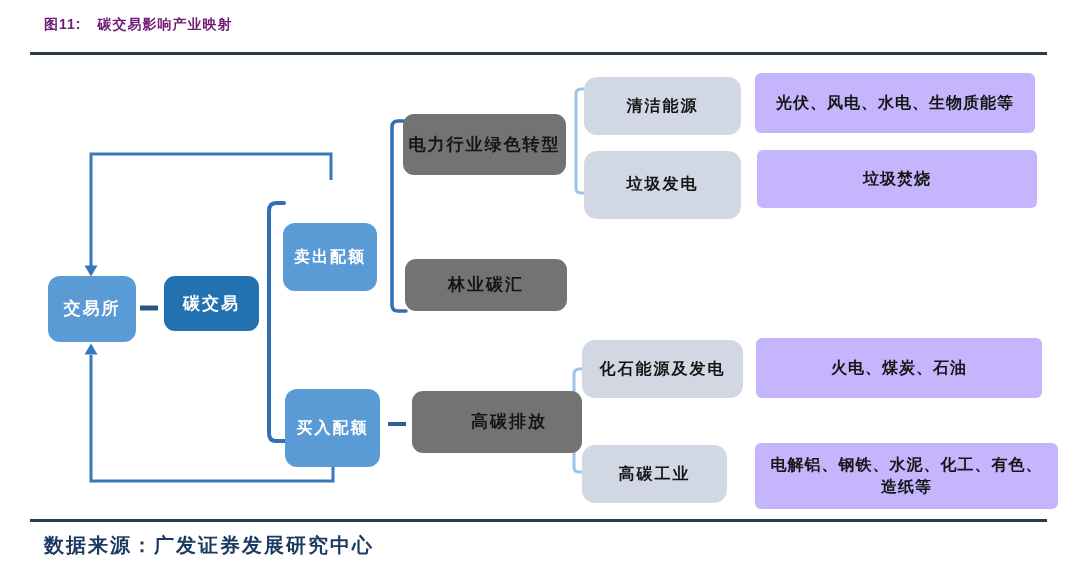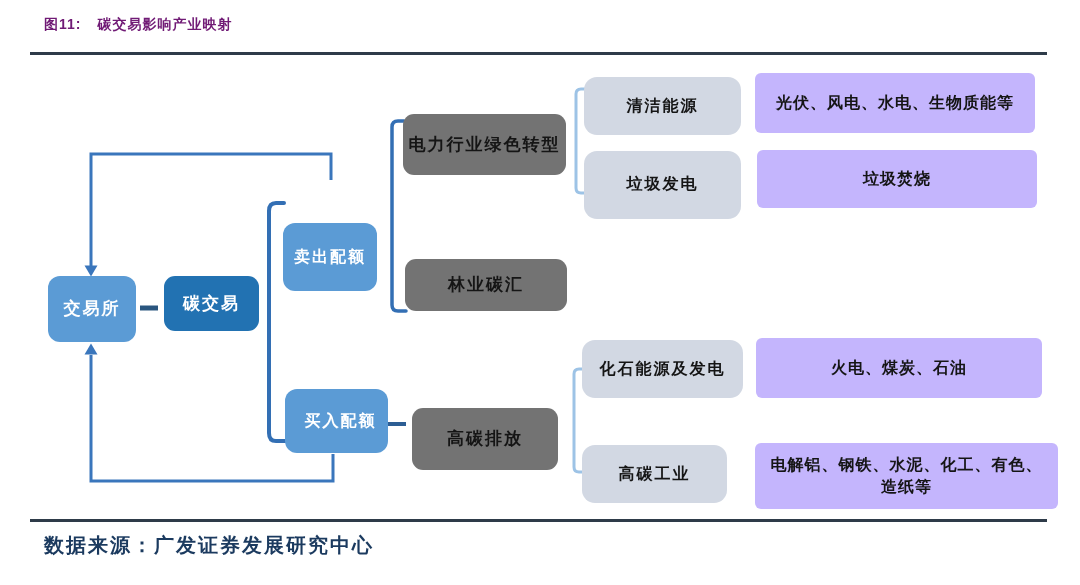--- a/index.html
+++ b/index.html
@@ -73,25 +73,25 @@
 
     <path d="M388,424 L406,424" fill="none" stroke="#2D5E94" stroke-width="4"></path>
 
     <path d="M584,369 L579,369 Q574,369 574,374 L574,467 Q574,472 579,472 L584,472" fill="none" stroke="#9DC3E6" stroke-width="3" stroke-linecap="round"></path>
   </svg>
 
   <div class="node blue-mid" style="left:48px;top:276px;width:88px;height:66px;">交易所</div>
   <div class="node blue-dark" style="left:164px;top:276px;width:95px;height:55px;font-family:Liberation Serif, serif;">碳交易</div>
 
   <div class="node blue-mid" style="left:283px;top:179px;width:94px;height:68px;font-size:16px;margin-top:44px;">卖出配额</div>
-  <div class="node blue-mid" style="left:285px;top:389px;width:95px;height:64px;font-size:16px;padding-left:8px;">买入配额</div>
+  <div class="node blue-mid" style="left:285px;top:389px;width:95px;height:78px;font-size:16px;">买入配额</div>
 
   <div class="node blue-light" style="left:403px;top:114px;width:163px;height:61px;">电力行业绿色转型</div>
   <div class="node blue-light" style="left:405px;top:259px;width:162px;height:52px;">林业碳汇</div>
-  <div class="node blue-light" style="left:412px;top:408px;width:146px;height:62px;">高碳排放</div>
+  <div class="node blue-light" style="left:412px;top:391px;width:146px;height:62px;padding-left:24px;">高碳排放</div>
 
   <div class="node blue-pale" style="left:584px;top:77px;width:157px;height:58px;text-align:center;">清洁能源</div>
   <div class="node blue-pale" style="left:584px;top:151px;width:157px;height:68px;font-family:Liberation Mono, monospace;">垃圾发电</div>
   <div class="node blue-pale" style="left:582px;top:340px;width:161px;height:58px;">化石能源及发电</div>
   <div class="node blue-pale" style="left:582px;top:445px;width:145px;height:58px;">高碳工业</div>
 
   <div class="node gray" style="left:755px;top:73px;width:280px;height:60px;">光伏、风电、水电、生物质能等</div>
   <div class="node gray" style="left:757px;top:150px;width:280px;height:58px;">垃圾焚烧</div>
   <div class="node gray" style="left:756px;top:338px;width:286px;height:60px;">火电、煤炭、石油</div>
   <div class="node gray pad" style="left:755px;top:443px;width:287px;height:62px;">电解铝、钢铁、水泥、化工、有色、造纸等</div>

